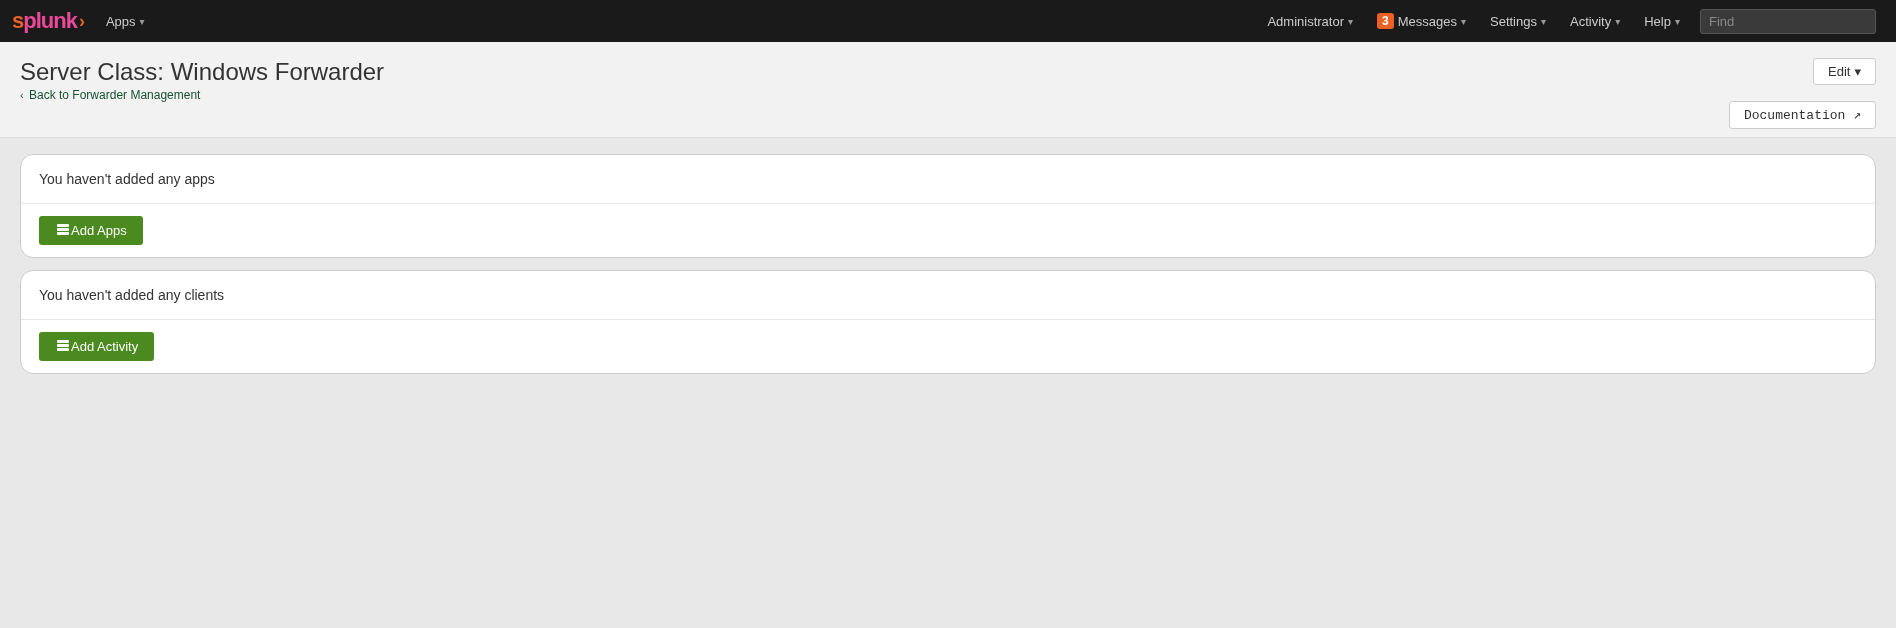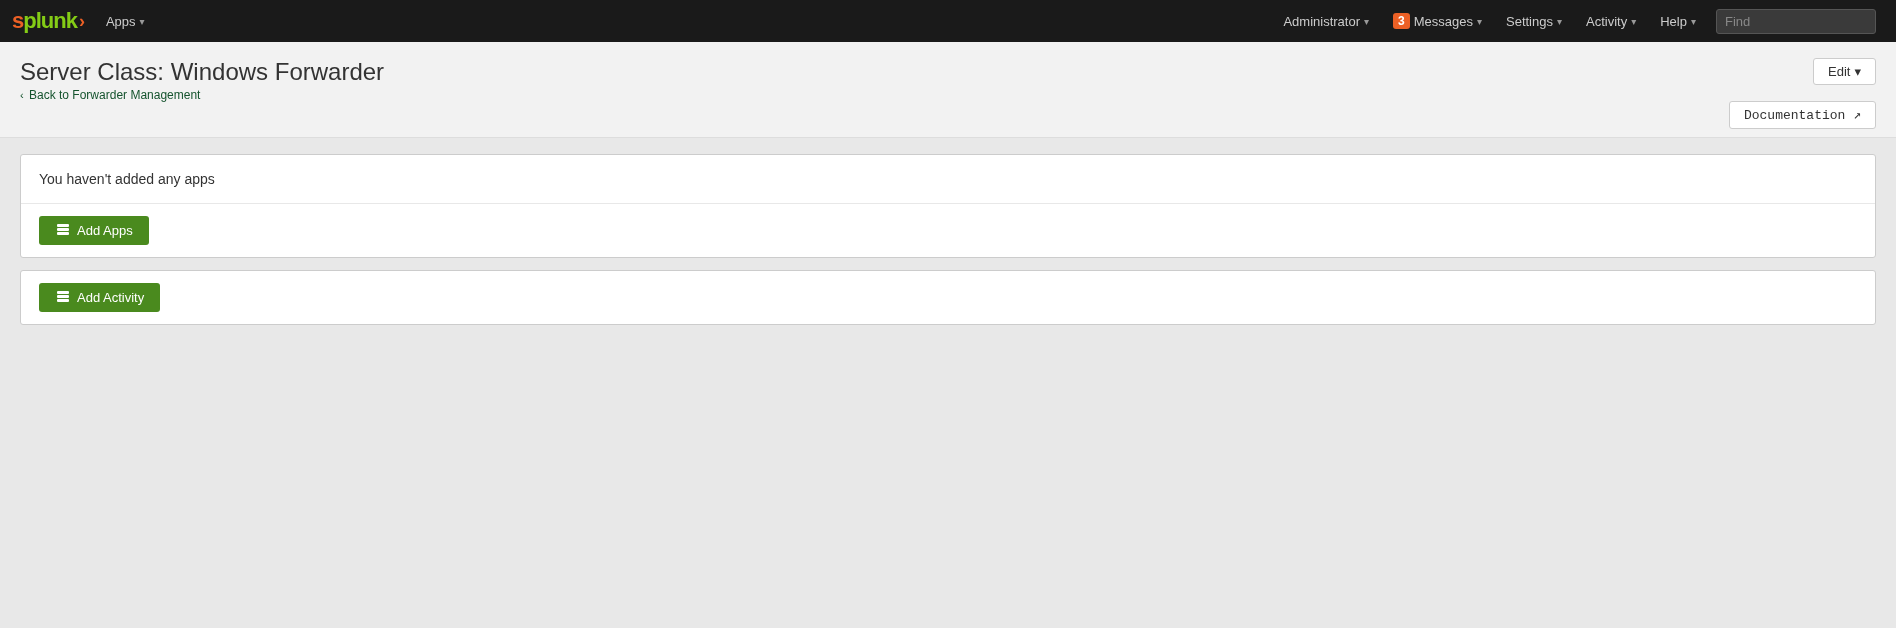--- a/index.html
+++ b/index.html
@@ -60,21 +60,21 @@
       margin-right: 4px;
     }
 
     .find-input {
       background: #3a3a3a;
       border: 1px solid #555;
       color: #ccc;
       padding: 4px 8px;
       border-radius: 3px;
       font-size: 13px;
-      width: 160px;
+      width: 176px;
       outline: none;
     }
     .find-input::placeholder { color: #888; }
 
     
     .page-header {
       background: #f2f2f2;
       padding: 16px 20px 8px 20px;
       display: flex;
       align-items: flex-start;
@@ -131,21 +131,21 @@
     .main-content {
       padding: 16px 20px;
       display: flex;
       flex-direction: column;
       gap: 12px;
     }
 
     .card {
       background: #fff;
       border: 1px solid #ccc;
-      border-radius: 3px;
+      border-radius: 13px;
     }
     .card-message {
       padding: 16px 18px;
       color: #333;
       font-size: 14px;
       border-bottom: 1px solid #e8e8e8;
     }
     .card-action {
       padding: 12px 18px;
     }
@@ -153,21 +153,21 @@
     .btn-add {
       background: #4a8a1e;
       border: none;
       color: #fff;
       padding: 7px 16px;
       border-radius: 3px;
       cursor: pointer;
       font-size: 13px;
       display: flex;
       align-items: center;
-      gap: 6px;
+      gap: 0;
     }
     
     .stack-icon {
       display: inline-block;
       width: 16px;
       height: 14px;
       position: relative;
     }
     .stack-icon::before,
     .stack-icon::after {
@@ -182,21 +182,21 @@
       box-shadow: 0 4px 0 #fff, 0 8px 0 #fff;
     }
   </style>
 </head>
 <body>
 
 <nav class="navbar">
   <div class="navbar-brand">
     <span class="splunk-logo">
       <span class="s">s</span>
-        <span style="color:#84cc16">plunk</span>
+        <span style="color:#ec4899">plunk</span>
         <span class="arrow">›</span>
     </span>
   </div>
   <div class="nav-item">
     <span>Apps</span>
     <span class="chevron">▾</span>
   </div>
   <div class="nav-spacer"></div>
   <div class="nav-right">
     <div class="nav-item">
@@ -251,20 +251,21 @@
     <div class="card-message">You haven't added any apps</div>
     <div class="card-action">
       <button class="btn-add">
         <span class="stack-icon"></span>
         <span>Add Apps</span>
       </button>
     </div>
   </div>
 
   <div class="card">
+    <div class="card-message">You haven't added any clients</div>
     <div class="card-action">
       <button class="btn-add">
         <span class="stack-icon"></span>
         <span>Add Activity</span>
       </button>
     </div>
   </div>
 
 </div>
 

